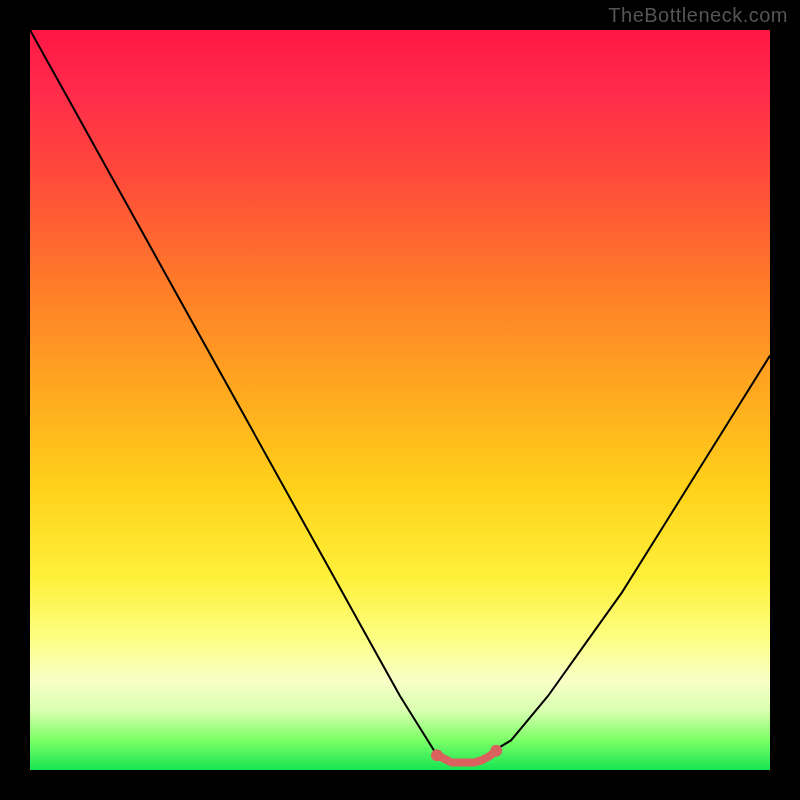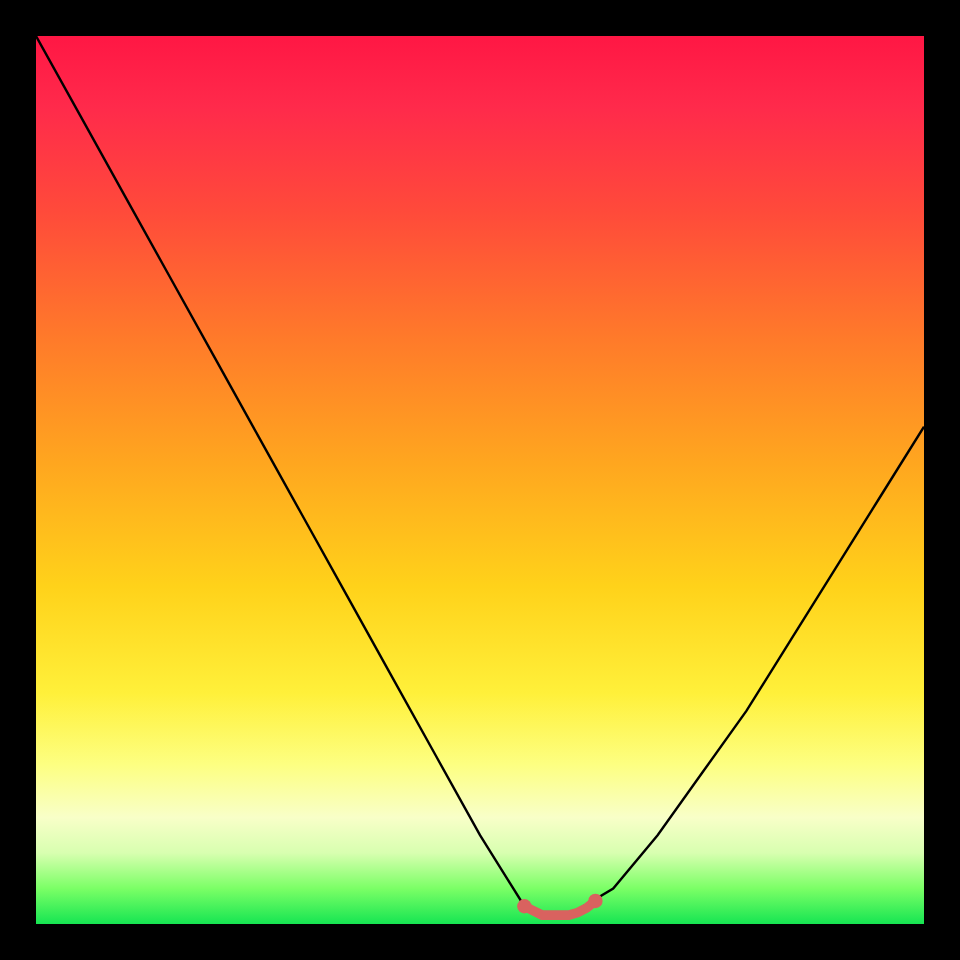--- a/index.html
+++ b/index.html
@@ -60,20 +60,21 @@
     inset: 0;
     width: 100%;
     height: 100%;
   }
 </style>
 </head>
 <body>
 
 <div class="frame">
 
+  <div class="watermark">TheBottleneck.com</div>
 
   <div class="plot-area">
     <div class="gradient-bg"></div>
 
     <svg class="curve-layer" viewBox="0 0 740 740" preserveAspectRatio="none">
       <path id="curve-path" fill="none" stroke="#000000" stroke-width="2" d="M0.0 0.0 L37.0 66.6 L74.0 133.2 L111.0 199.8 L148.0 266.4 L185.0 333.0 L222.0 399.6 L259.0 466.2 L296.0 532.8 L333.0 599.4 L370.0 666.0 L407.0 725.2 L421.8 732.6 L444.0 732.6 L481.0 710.4 L518.0 666.0 L555.0 614.2 L592.0 562.4 L629.0 503.2 L666.0 444.0 L703.0 384.8 L740.0 325.6"></path>
       <path id="marker-path" fill="none" stroke="#d9625f" stroke-width="8" stroke-linecap="round" d="M407.0 725.2 L414.4 728.9 L421.8 732.6 L429.2 732.6 L436.6 732.6 L444.0 732.6 L451.4 730.4 L458.8 726.7 L466.2 720.8"></path>
       <circle id="marker-dot-start" r="6" fill="#d9625f" cx="407.0" cy="725.2"></circle>
       <circle id="marker-dot-end" r="6" fill="#d9625f" cx="466.2" cy="720.8"></circle>
     </svg>

